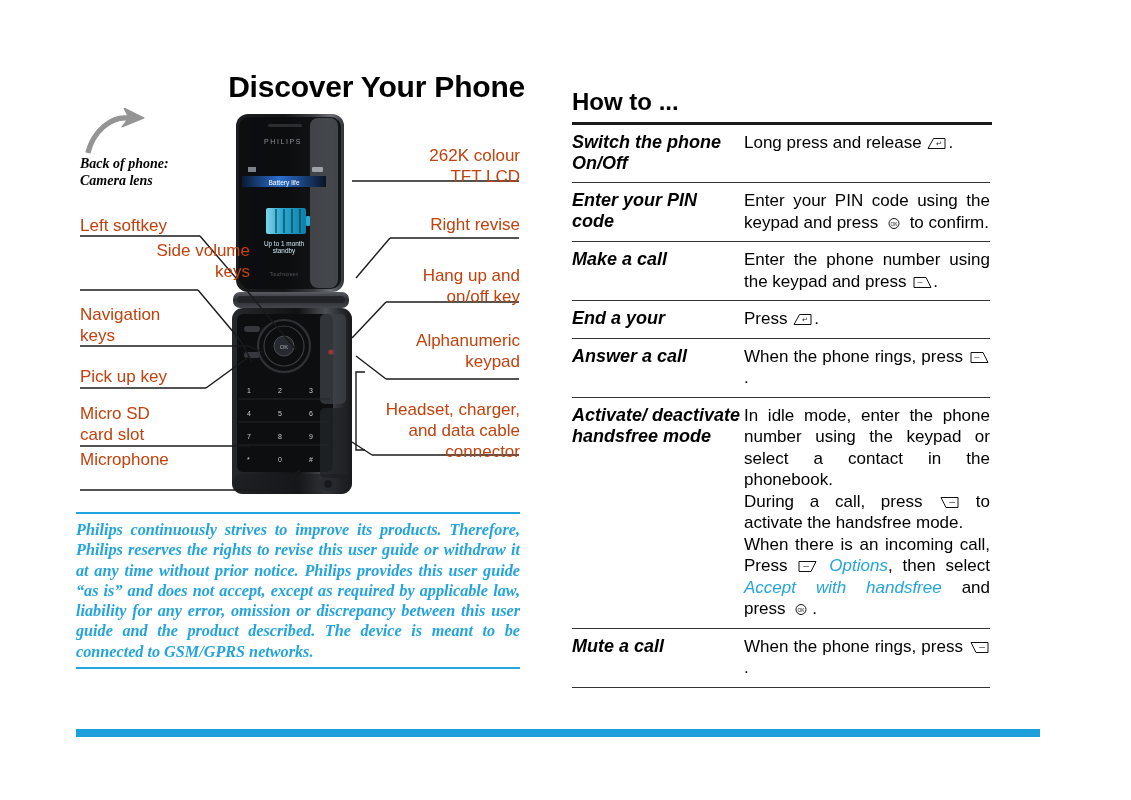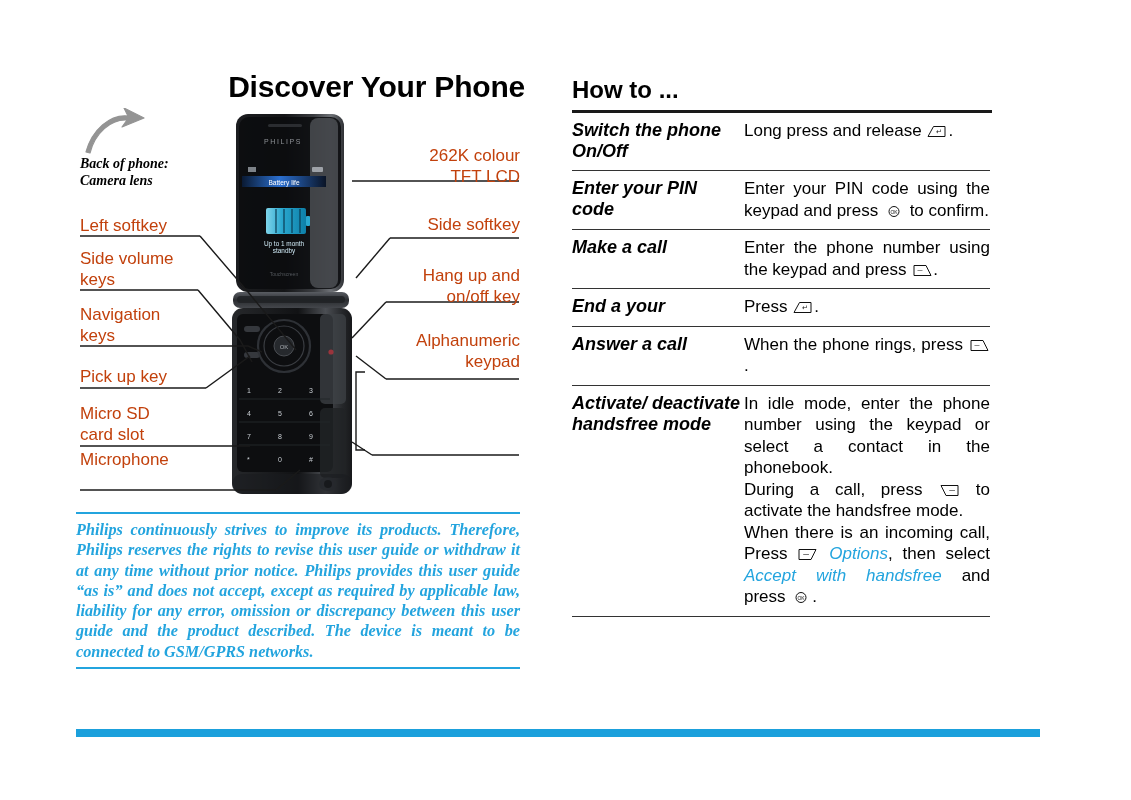--- a/index.html
+++ b/index.html
@@ -45,21 +45,21 @@
   .disclaimer{
     color:#23A4DE;font-weight:bold;font-style:italic;
     font-size:16.2px;line-height:20.3px;text-align:justify;
     font-family:"Liberation Serif", serif;
     padding:6px 0 5px 0;
     -webkit-hyphens:none;hyphens:none;
     text-align-last:left;
   }
 
   
-  .right-col{position:absolute;left:572px;top:4px;width:420px;}
+  .right-col{position:absolute;left:572px;top:16px;width:420px;}
   .howto-title{font-size:24px;font-weight:bold;padding-top:72px;}
   .howto-rule{border-top:3px solid #1a1a1a;margin-top:6px;}
   table.howto{border-collapse:collapse;width:418px;table-layout:fixed;}
   table.howto td{
     vertical-align:top;padding:7px 0 8px 0;
     border-bottom:1.6px solid #333;
   }
   table.howto tr:last-child td{border-bottom:1.6px solid #333;}
   td.k{
     width:172px;font-weight:bold;font-size:18px;line-height:21px;
@@ -233,47 +233,52 @@
         <line x1="519" y1="379" x2="386" y2="379"></line>
         <polyline points="386,379 356,356"></polyline>
 
         <polyline points="365,372 356,372 356,450 365,450"></polyline>
         <line x1="519" y1="455" x2="372" y2="455"></line>
         <polyline points="372,455 352,442"></polyline>
       </g>
     </svg>
 
     <div class="lbl left" style="top:215px;width:170px;">Left softkey</div>
-    <div class="lbl left" style="top:248px;width:170px;">
+    <div class="lbl left" style="top:240px;width:170px;text-align:right;">
       <div>Side volume</div>
       <div>keys</div>
     </div>
     <div class="lbl left" style="top:304px;width:170px;">
       <div>Navigation</div>
       <div>keys</div>
     </div>
     <div class="lbl left" style="top:366px;width:170px;">Pick up key</div>
     <div class="lbl left" style="top:403px;width:170px;">
       <div>Micro SD</div>
       <div>card slot</div>
     </div>
     <div class="lbl left" style="top:449px;width:170px;">Microphone</div>
 
     <div class="lbl right" style="right:20px;top:145px;width:190px;">
       <div>262K colour</div>
       <div>TFT LCD</div>
     </div>
-    <div class="lbl right" style="right:20px;top:214px;width:190px;">Side softkey</div>
+    <div class="lbl right" style="right:20px;top:214px;width:190px;">Right revise</div>
     <div class="lbl right" style="right:20px;top:265px;width:190px;">
       <div>Hang up and</div>
       <div>on/off key</div>
     </div>
     <div class="lbl right" style="right:20px;top:330px;width:190px;text-align:right;">
       <div>Alphanumeric</div>
       <div>keypad</div>
+    </div>
+    <div class="lbl right" style="right:20px;top:399px;width:200px;">
+      <div>Headset, charger,</div>
+      <div>and data cable</div>
+      <div>connector</div>
     </div>
 
     <div class="disclaimer-box">
       <div class="blue-rule"></div>
       <div class="disclaimer">Philips continuously strives to improve its products. Therefore, Philips reserves the rights to revise this user guide or withdraw it at any time without prior notice. Philips provides this user guide “as is” and does not accept, except as required by applicable law, liability for any error, omission or discrepancy between this user guide and the product described. The device is meant to be connected to GSM/GPRS networks.</div>
       <div class="blue-rule"></div>
     </div>
   </div>
 
   <div class="right-col">
@@ -338,18 +343,27 @@
                   <path fill="#ffffff" stroke="#111" stroke-width="1" d="M1 1.5 L18 1.5 L13 11.5 L1 11.5 Z"></path>
                   <text x="8" y="9" font-size="8" text-anchor="middle" fill="#111" font-family="Liberation Sans, sans-serif">─</text>
                 </g>
               </svg><span class="cyan"> Options</span>, then select <span class="cyan">Accept with handsfree</span> and press <svg class="kicon" width="20" height="13" viewBox="0 0 20 13">
                 <g>
                   <circle cx="10" cy="6.5" r="5" fill="#fff" stroke="#111" stroke-width="1"></circle>
                   <text x="10" y="9" font-size="5" text-anchor="middle" fill="#111" font-family="Liberation Sans, sans-serif">OK</text>
                 </g>
               </svg>.</td>
           </tr>
+          <tr>
+            <td class="k">Mute a call</td>
+            <td class="v">When the phone rings, press <svg class="kicon" width="20" height="13" viewBox="0 0 20 13">
+                <g>
+                  <path fill="#ffffff" stroke="#111" stroke-width="1" d="M2 1.5 L19 1.5 L19 11.5 L7 11.5 Z"></path>
+                  <text x="13" y="9" font-size="8" text-anchor="middle" fill="#111" font-family="Liberation Sans, sans-serif">─</text>
+                </g>
+              </svg>.</td>
+          </tr>
         </tbody>
     </table>
   </div>
 
   <div class="bottom-bar"></div>
 </div>
 
 </body></html>

